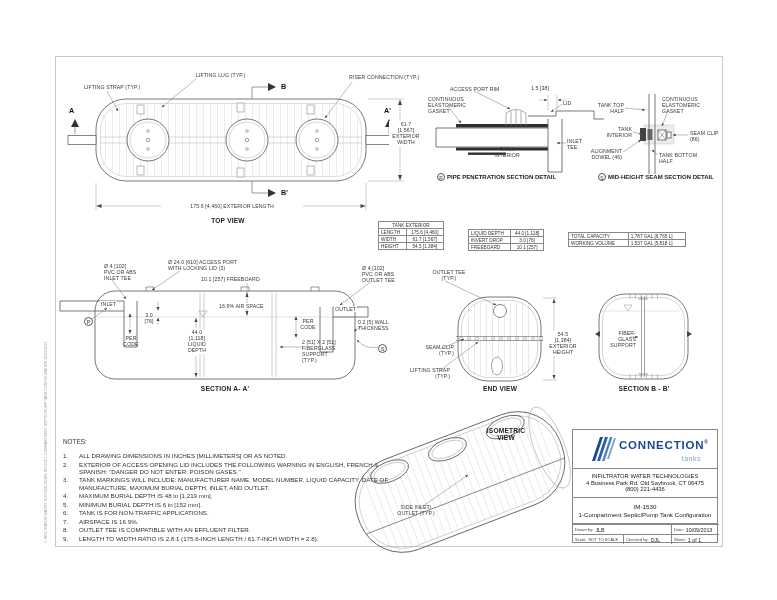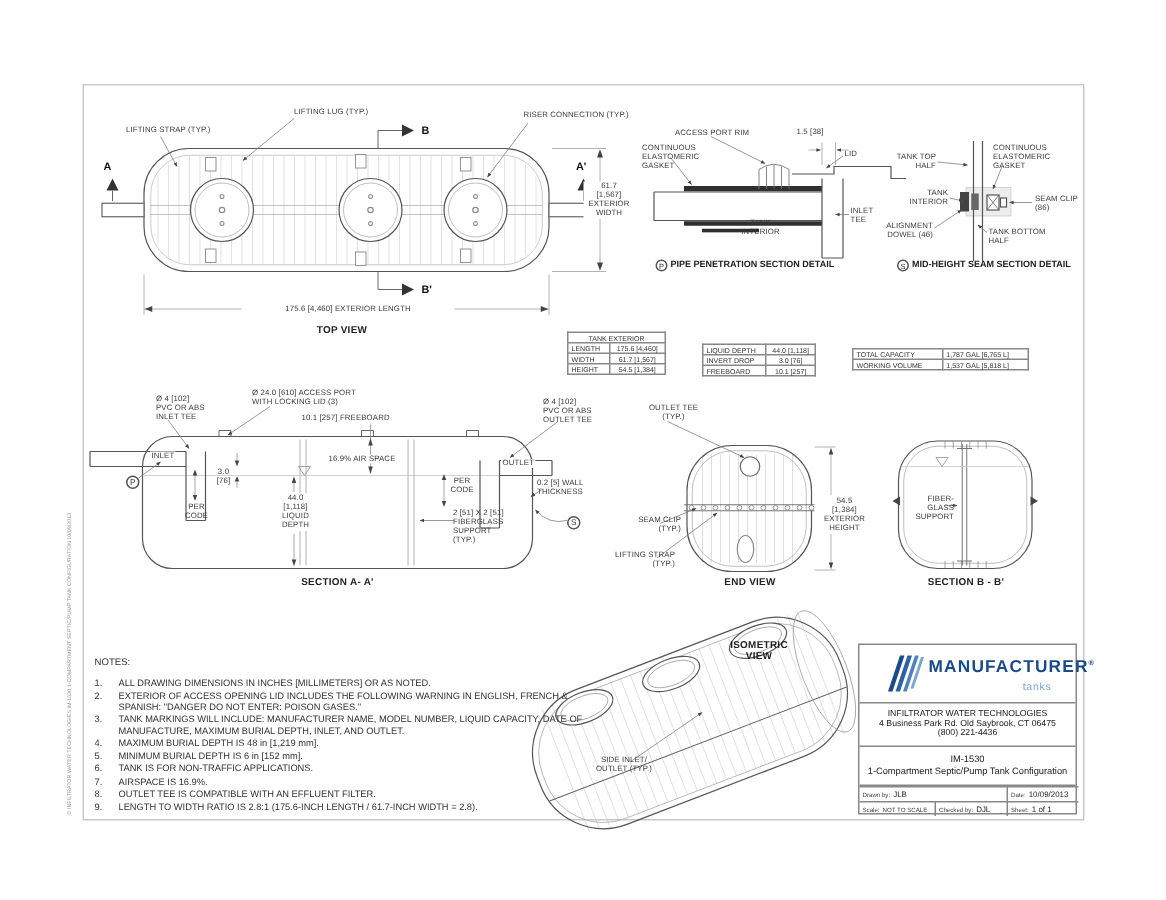--- a/index.html
+++ b/index.html
@@ -456,21 +456,21 @@
   </div>
 
   <div class="tb">
     <div class="row logo-row">
       <svg class="logo-icon" width="26" height="28" viewBox="0 0 26 28">
         <path d="M2 26 L10 2 L13 2 L5 26 Z" fill="#1b4a8a"></path>
         <path d="M7 26 L15 2 L18 2 L10 26 Z" fill="#2f62a3"></path>
         <path d="M12 26 L20 2 L22.5 2 L14.5 26 Z" fill="#4f82bd"></path>
         <path d="M17 24 L24 3 L26 3 L19 24 Z" fill="#7ba6d4"></path>
       </svg>
-      <span class="brand-name"><span>MANUFACTURER</span><span class="brand-reg">®</span></span>
+      <span class="brand-name"><span>CONNECTION</span><span class="brand-reg">®</span></span>
       <span class="brand-sub">tanks</span>
     </div>
     <div class="row company-row">
       <div>INFILTRATOR WATER TECHNOLOGIES</div>
       <div>4 Business Park Rd. Old Saybrook, CT 06475</div>
       <div>(800) 221-4436</div>
     </div>
     <div class="row model-row">
       <div>IM-1530</div>
       <div>1-Compartment Septic/Pump Tank Configuration</div>

